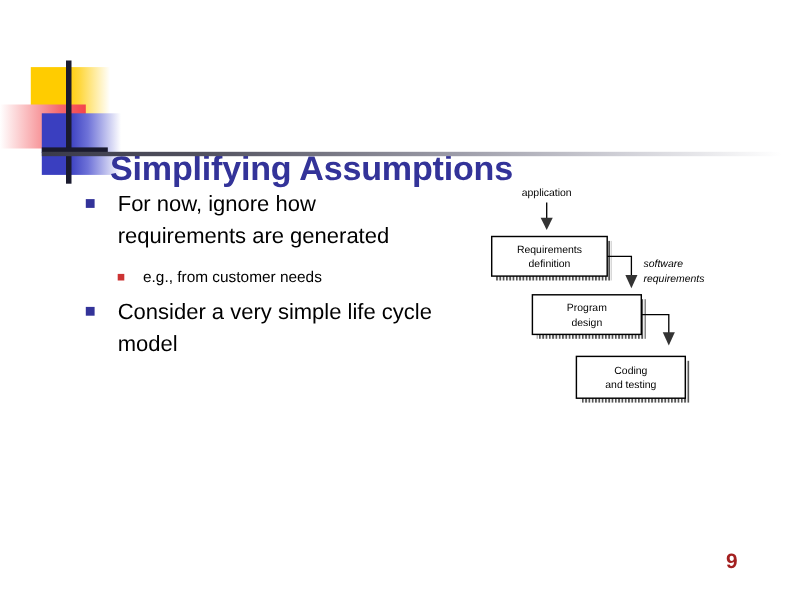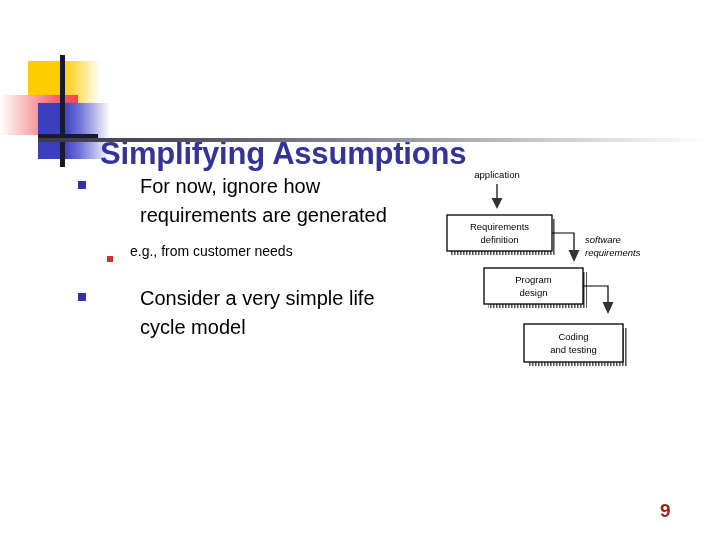--- a/index.html
+++ b/index.html
@@ -94,44 +94,43 @@
   
   #body {
     position: absolute;
     left: 78px;
     top: 172px;
     width: 330px;
   }
   .bullet-row {
     display: flex;
     align-items: flex-start;
-    gap: 33px;
   }
   .b1 { margin-bottom: 12px; }
   .b2 { margin-top: 0; }
 
   .mark-l1 {
     flex: 0 0 auto;
     width: 8px;
     height: 8px;
     background: #333399;
     margin-top: 9px;
     margin-right: 21px;
   }
   .txt-l1 {
     font-size: 20px;
     color: #000000;
     line-height: 1.45;
   }
 
   .sub-row {
     display: flex;
-    align-items: flex-end;
+    align-items: flex-start;
     margin-left: 29px;
-    margin-bottom: 22px;
+    margin-bottom: 8px;
   }
   .mark-l2 {
     flex: 0 0 auto;
     width: 6px;
     height: 6px;
     background: #CC3333;
     margin-top: 7px;
     margin-right: 17px;
   }
   .txt-l2 {

